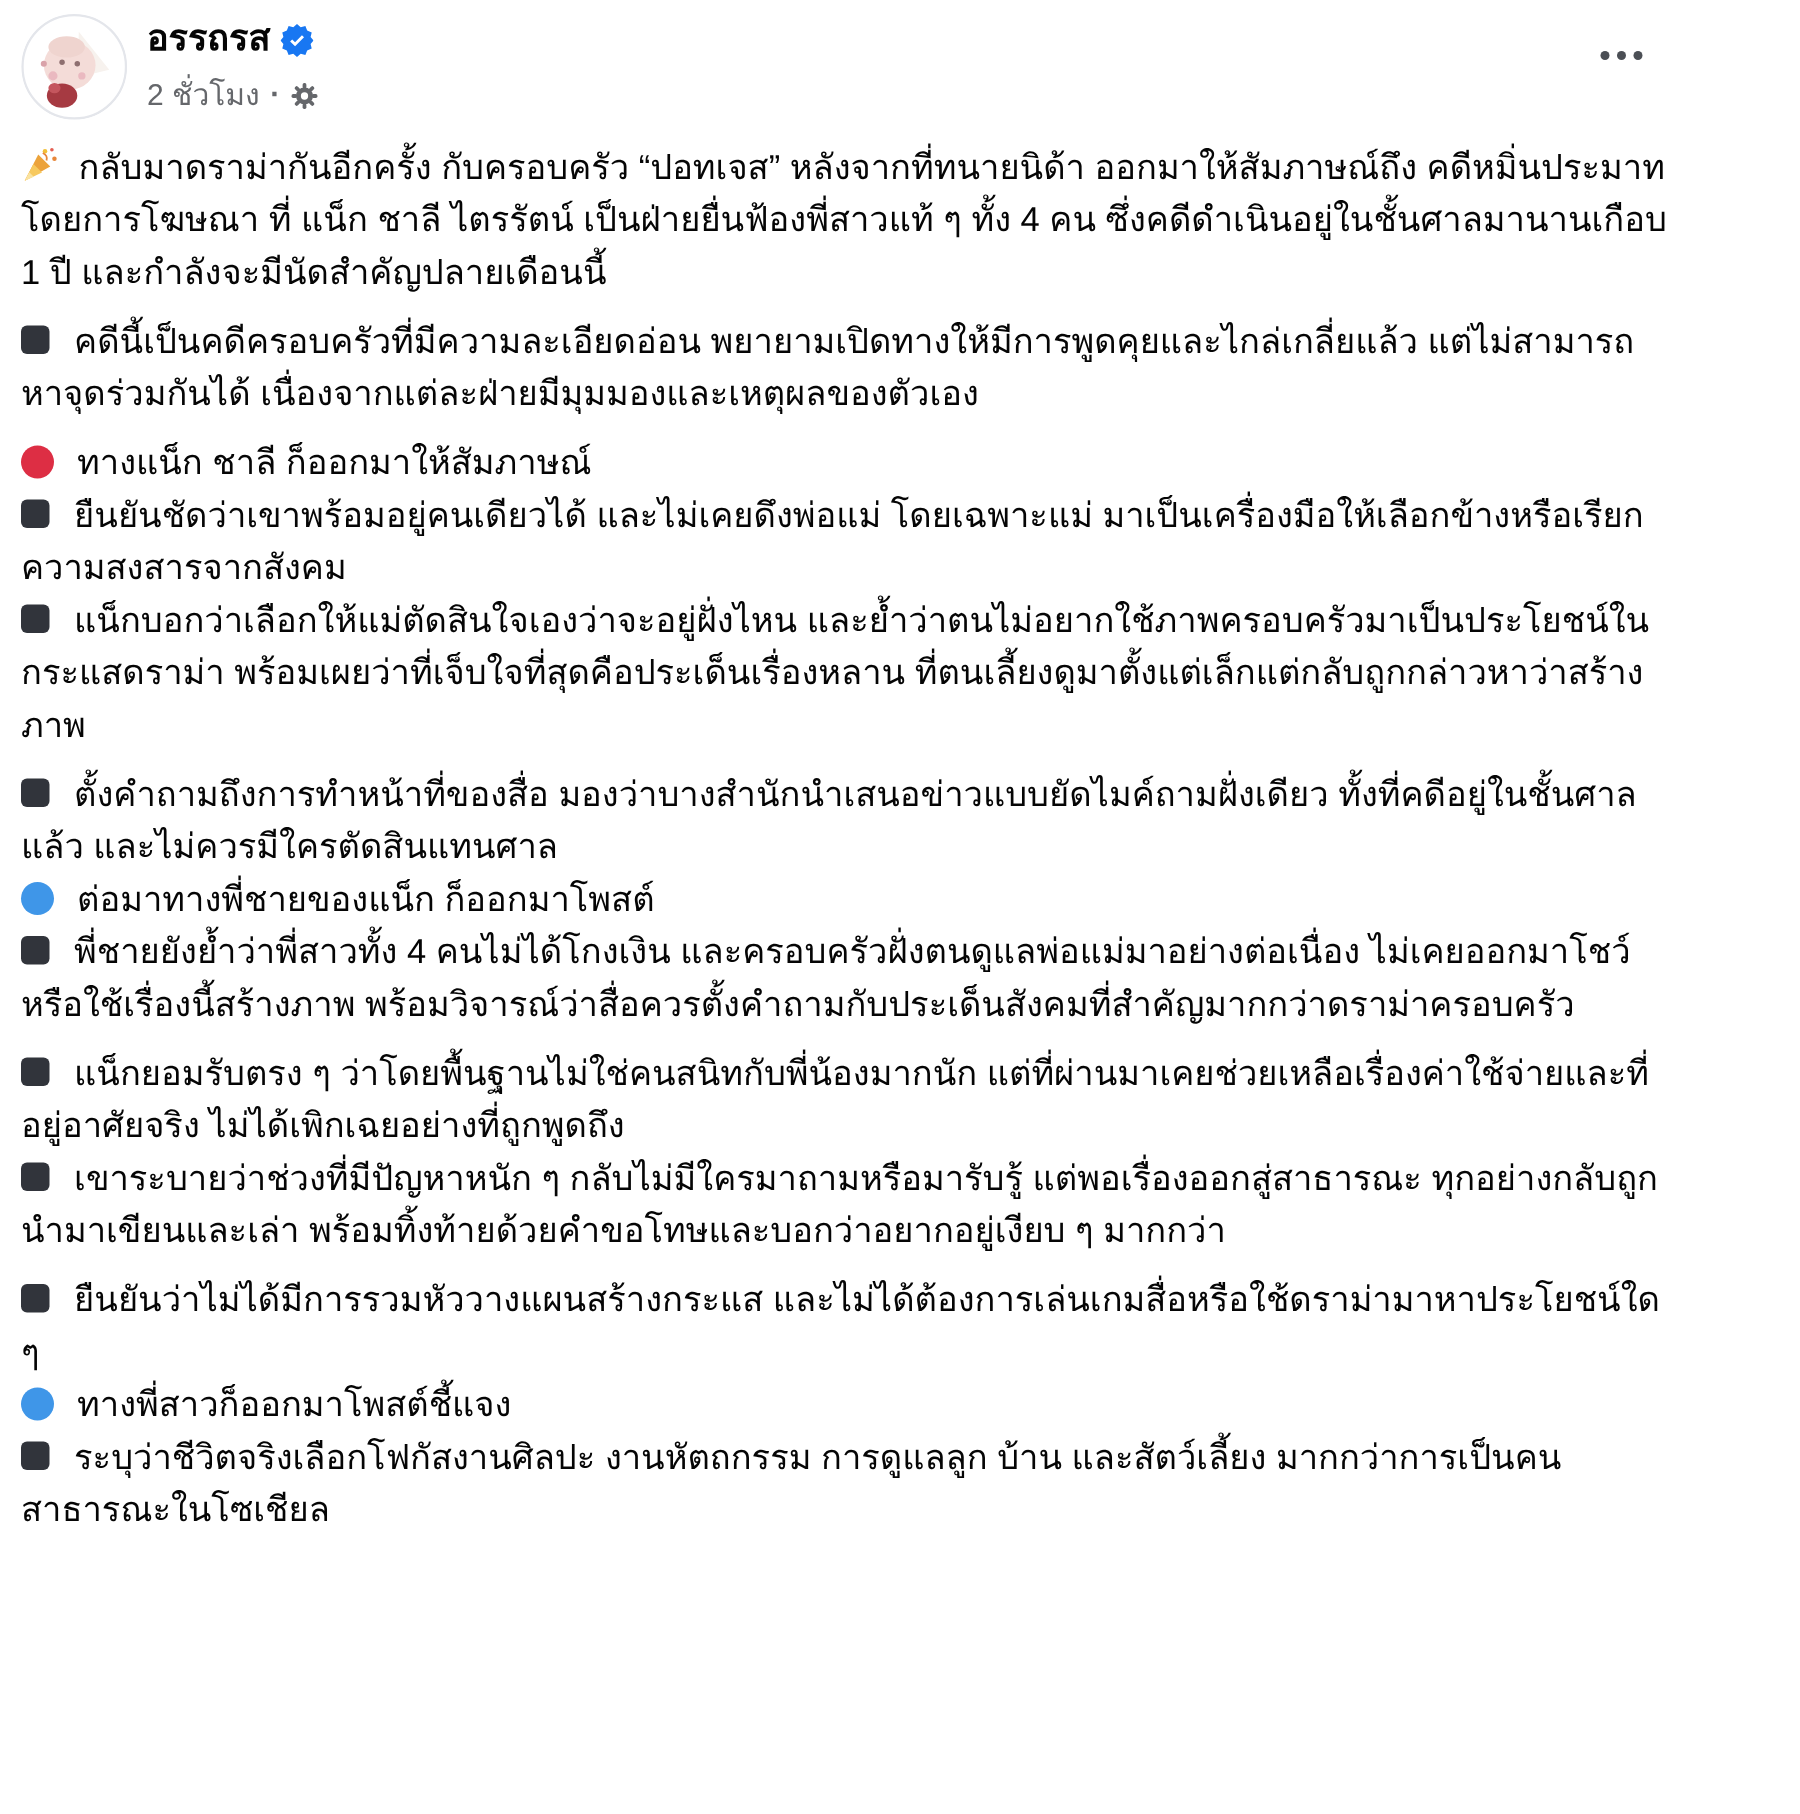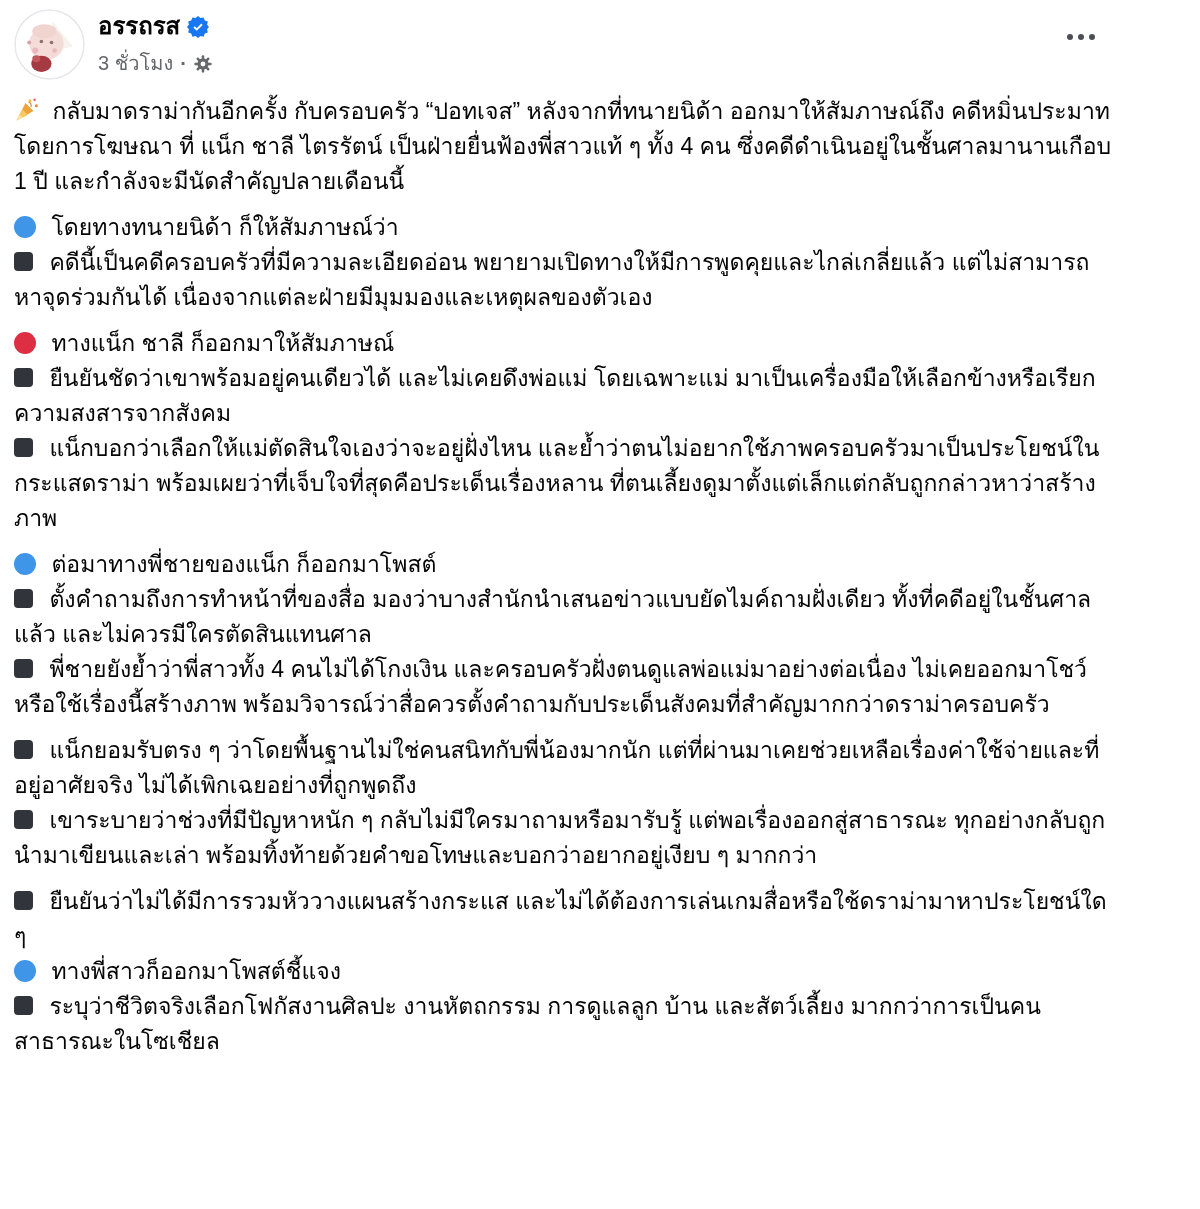--- a/index.html
+++ b/index.html
@@ -87,21 +87,21 @@
       <div class="name-row">
         <span class="page-name">อรรถรส</span>
         <span class="verified">
           <svg width="22" height="22" viewBox="0 0 24 24">
             <path fill="currentColor" d="M12 0l2.7 2.3 3.4-.8 1.3 3.3 3.3 1.3-.8 3.4L24 12l-2.1 2.5.8 3.4-3.3 1.3-1.3 3.3-3.4-.8L12 24l-2.7-2.3-3.4.8-1.3-3.3-3.3-1.3.8-3.4L0 12l2.1-2.5-.8-3.4 3.3-1.3 1.3-3.3 3.4.8z"></path>
             <path fill="#fff" d="M10.6 16.2l-3.6-3.5 1.5-1.5 2.1 2.1 5-5.1 1.5 1.5z"></path>
           </svg>
         </span>
       </div>
       <div class="meta-row">
-        <span>3 ชั่วโมง</span>
+        <span>2 ชั่วโมง</span>
         <span class="mid-dot">·</span>
         <span class="gear">
           <svg width="18" height="18" viewBox="0 0 20 20">
             <g fill="currentColor">
               <circle cx="10" cy="10" r="6.3"></circle>
               <rect x="8.6" y="0.4" width="2.8" height="4.2" rx="1.2"></rect>
               <rect x="8.6" y="0.4" width="2.8" height="4.2" rx="1.2" transform="rotate(45 10 10)"></rect>
               <rect x="8.6" y="0.4" width="2.8" height="4.2" rx="1.2" transform="rotate(90 10 10)"></rect>
               <rect x="8.6" y="0.4" width="2.8" height="4.2" rx="1.2" transform="rotate(135 10 10)"></rect>
               <rect x="8.6" y="0.4" width="2.8" height="4.2" rx="1.2" transform="rotate(180 10 10)"></rect>
@@ -129,31 +129,30 @@
               <polygon points="2.5,23.5 11.5,6 19.5,14" fill="#eca33b"></polygon>
               <polygon points="2.5,23.5 8.3,12.3 14,18" fill="#f7c95e"></polygon>
               <polygon points="2.5,23.5 5.5,17.8 8.5,20.8" fill="#fae3a0"></polygon>
               <circle cx="16" cy="3.8" r="1.5" fill="#f2c037"></circle>
               <circle cx="22.3" cy="8.8" r="1.5" fill="#e8873a"></circle>
               <circle cx="20.6" cy="2.8" r="1.2" fill="#e45e52"></circle>
               <path d="M14.5 5 Q18 6.5 17 10" stroke="#e8873a" stroke-width="1.2" fill="none"></path>
             </svg></span> กลับมาดราม่ากันอีกครั้ง กับครอบครัว “ปอทเจส” หลังจากที่ทนายนิด้า ออกมาให้สัมภาษณ์ถึง คดีหมิ่นประมาทโดยการโฆษณา ที่ แน็ก ชาลี ไตรรัตน์ เป็นฝ่ายยื่นฟ้องพี่สาวแท้ ๆ ทั้ง 4 คน ซึ่งคดีดำเนินอยู่ในชั้นศาลมานานเกือบ 1 ปี และกำลังจะมีนัดสำคัญปลายเดือนนี้</div>
       </div>
       <div class="section">
-        <div class="para"><span class="marker marker-blue-circle"></span> โดยทางทนายนิด้า ก็ให้สัมภาษณ์ว่า</div>
         <div class="para"><span class="marker marker-dark-square"></span> คดีนี้เป็นคดีครอบครัวที่มีความละเอียดอ่อน พยายามเปิดทางให้มีการพูดคุยและไกล่เกลี่ยแล้ว แต่ไม่สามารถหาจุดร่วมกันได้ เนื่องจากแต่ละฝ่ายมีมุมมองและเหตุผลของตัวเอง</div>
       </div>
       <div class="section">
         <div class="para"><span class="marker marker-red-circle"></span> ทางแน็ก ชาลี ก็ออกมาให้สัมภาษณ์</div>
         <div class="para"><span class="marker marker-dark-square"></span> ยืนยันชัดว่าเขาพร้อมอยู่คนเดียวได้ และไม่เคยดึงพ่อแม่ โดยเฉพาะแม่ มาเป็นเครื่องมือให้เลือกข้างหรือเรียกความสงสารจากสังคม</div>
         <div class="para"><span class="marker marker-dark-square"></span> แน็กบอกว่าเลือกให้แม่ตัดสินใจเองว่าจะอยู่ฝั่งไหน และย้ำว่าตนไม่อยากใช้ภาพครอบครัวมาเป็นประโยชน์ในกระแสดราม่า พร้อมเผยว่าที่เจ็บใจที่สุดคือประเด็นเรื่องหลาน ที่ตนเลี้ยงดูมาตั้งแต่เล็กแต่กลับถูกกล่าวหาว่าสร้างภาพ</div>
       </div>
       <div class="section">
+        <div class="para"><span class="marker marker-dark-square"></span> ตั้งคำถามถึงการทำหน้าที่ของสื่อ มองว่าบางสำนักนำเสนอข่าวแบบยัดไมค์ถามฝั่งเดียว ทั้งที่คดีอยู่ในชั้นศาลแล้ว และไม่ควรมีใครตัดสินแทนศาล</div>
         <div class="para"><span class="marker marker-blue-circle"></span> ต่อมาทางพี่ชายของแน็ก ก็ออกมาโพสต์</div>
-        <div class="para"><span class="marker marker-dark-square"></span> ตั้งคำถามถึงการทำหน้าที่ของสื่อ มองว่าบางสำนักนำเสนอข่าวแบบยัดไมค์ถามฝั่งเดียว ทั้งที่คดีอยู่ในชั้นศาลแล้ว และไม่ควรมีใครตัดสินแทนศาล</div>
         <div class="para"><span class="marker marker-dark-square"></span> พี่ชายยังย้ำว่าพี่สาวทั้ง 4 คนไม่ได้โกงเงิน และครอบครัวฝั่งตนดูแลพ่อแม่มาอย่างต่อเนื่อง ไม่เคยออกมาโชว์หรือใช้เรื่องนี้สร้างภาพ พร้อมวิจารณ์ว่าสื่อควรตั้งคำถามกับประเด็นสังคมที่สำคัญมากกว่าดราม่าครอบครัว</div>
       </div>
       <div class="section">
         <div class="para"><span class="marker marker-dark-square"></span> แน็กยอมรับตรง ๆ ว่าโดยพื้นฐานไม่ใช่คนสนิทกับพี่น้องมากนัก แต่ที่ผ่านมาเคยช่วยเหลือเรื่องค่าใช้จ่ายและที่อยู่อาศัยจริง ไม่ได้เพิกเฉยอย่างที่ถูกพูดถึง</div>
         <div class="para"><span class="marker marker-dark-square"></span> เขาระบายว่าช่วงที่มีปัญหาหนัก ๆ กลับไม่มีใครมาถามหรือมารับรู้ แต่พอเรื่องออกสู่สาธารณะ ทุกอย่างกลับถูกนำมาเขียนและเล่า พร้อมทิ้งท้ายด้วยคำขอโทษและบอกว่าอยากอยู่เงียบ ๆ มากกว่า</div>
       </div>
       <div class="section">
         <div class="para"><span class="marker marker-dark-square"></span> ยืนยันว่าไม่ได้มีการรวมหัววางแผนสร้างกระแส และไม่ได้ต้องการเล่นเกมสื่อหรือใช้ดราม่ามาหาประโยชน์ใด ๆ</div>
         <div class="para"><span class="marker marker-blue-circle"></span> ทางพี่สาวก็ออกมาโพสต์ชี้แจง</div>
         <div class="para"><span class="marker marker-dark-square"></span> ระบุว่าชีวิตจริงเลือกโฟกัสงานศิลปะ งานหัตถกรรม การดูแลลูก บ้าน และสัตว์เลี้ยง มากกว่าการเป็นคนสาธารณะในโซเชียล</div>

